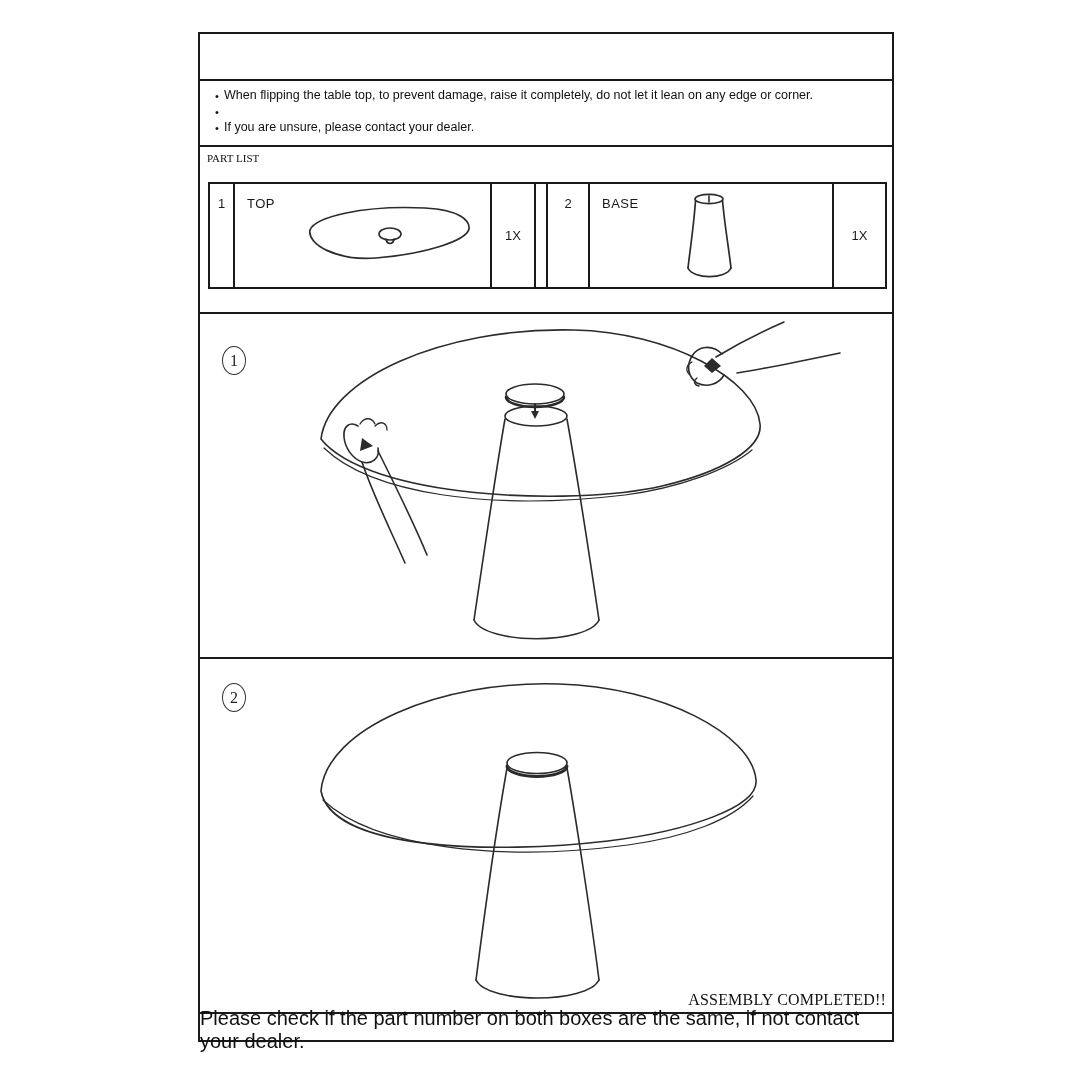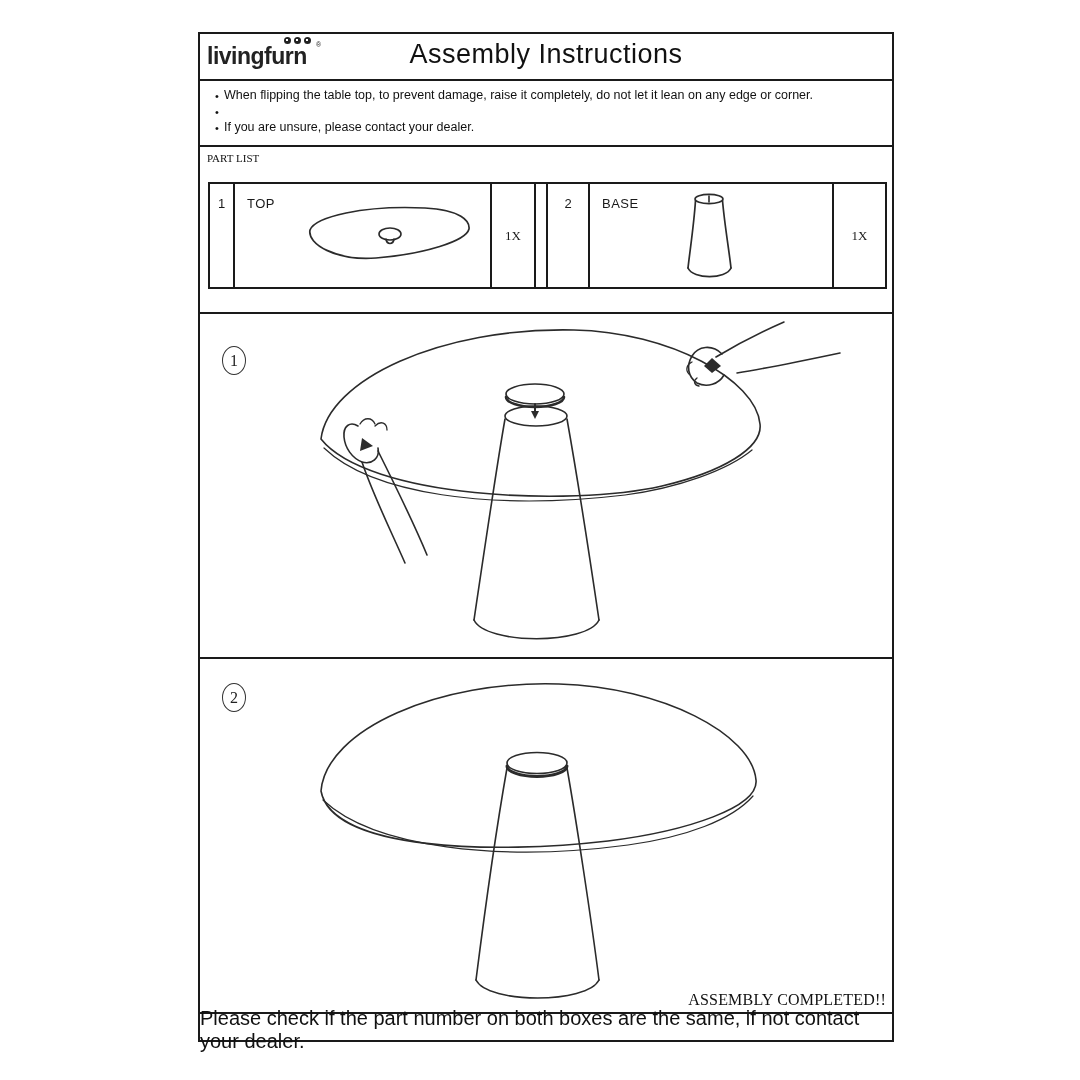--- a/index.html
+++ b/index.html
@@ -32,21 +32,21 @@
                     font-family:"Liberation Serif",serif;font-size:11px;color:#111;}
   .parts-table{position:absolute;left:8px;top:33px;width:679px;height:107px;
                border:2px solid #1a1a1a;display:flex;box-sizing:border-box;background:#fff;}
   .pcell{position:relative;box-sizing:border-box;border-right:2px solid #1a1a1a;height:100%;}
   .pcell:last-child{border-right:none;}
   .pcell-num1{width:25px;} .pcell-draw-top{width:257px;padding-left:48px;} .pcell-qty1{width:44px;}
   .pcell-spacer{width:12px;} .pcell-num2{width:42px;} .pcell-draw-base{width:244px;}
   .pcell-qty2{flex:1;}
   .pnum{position:absolute;top:12px;width:100%;text-align:center;font-size:13px;}
   .pname{position:absolute;top:12px;left:12px;font-size:13px;letter-spacing:0.5px;}
-  .pqty{position:absolute;inset:0;display:flex;align-items:center;justify-content:center;font-size:13px;font-family:Liberation Serif, serif;}
+  .pqty{position:absolute;inset:0;display:flex;align-items:center;justify-content:center;font-size:13px;}
   .pcell svg{position:absolute;left:0;top:0;}
 
   
   .step1{position:absolute;left:0;top:280px;width:100%;height:343px;}
   .step2{position:absolute;left:0;top:625px;width:100%;height:353px;}
   .step-badge{position:absolute;left:22px;top:30px;width:22px;height:27px;
               border:1.5px solid #333;border-radius:50%;display:flex;align-items:center;
               justify-content:center;font-family:"Liberation Serif",serif;font-size:16px;color:#222;}
   .step1 .step-badge{top:32px;} .step2 .step-badge{top:24px;}
   .completion{position:absolute;right:6px;bottom:3px;font-family:"Liberation Serif",serif;
@@ -61,32 +61,20 @@
 
 <div class="stage">
   <div class="sheet">
 
     <div class="hline" style="top:45px;"></div>
     <div class="hline" style="top:111px;"></div>
     <div class="hline" style="top:278px;"></div>
     <div class="hline" style="top:623px;"></div>
     <div class="hline" style="top:978px;"></div>
 
-    <div class="header">
-      <div class="logo">
-        <span class="logo-text">livingfurn</span>
-        <span class="logo-dots">
-          <span class="logo-dot"></span>
-          <span class="logo-dot"></span>
-          <span class="logo-dot"></span>
-        </span>
-        <span class="logo-reg">®</span>
-      </div>
-      <div class="doc-title">Assembly Instructions</div>
-    </div>
 
     <div class="warnings">
       <div class="warning-row">
         <span class="warning-bullet">•</span>
         <span class="warning-text">When flipping the table top, to prevent damage, raise it completely, do not let it lean on any edge or corner.</span>
       </div>
       <div class="warning-row">
         <span class="warning-bullet">•</span>
       </div>
       <div class="warning-row">

